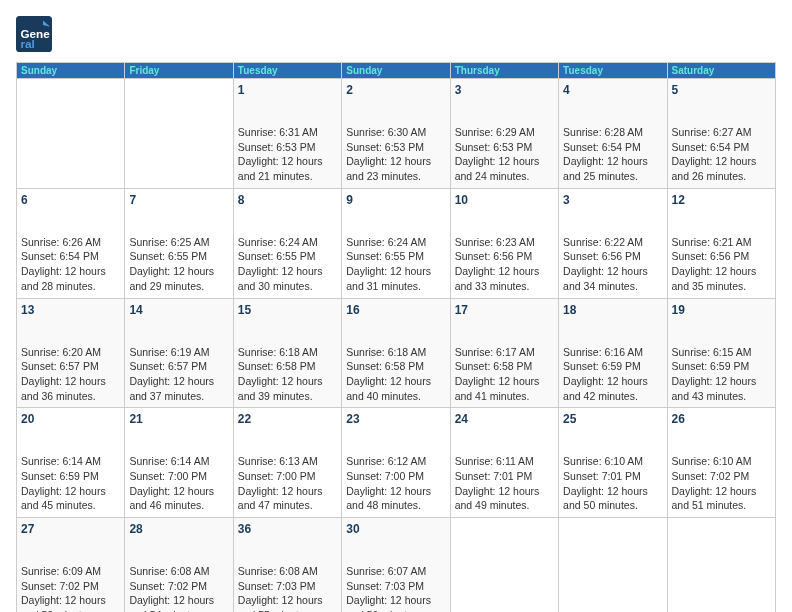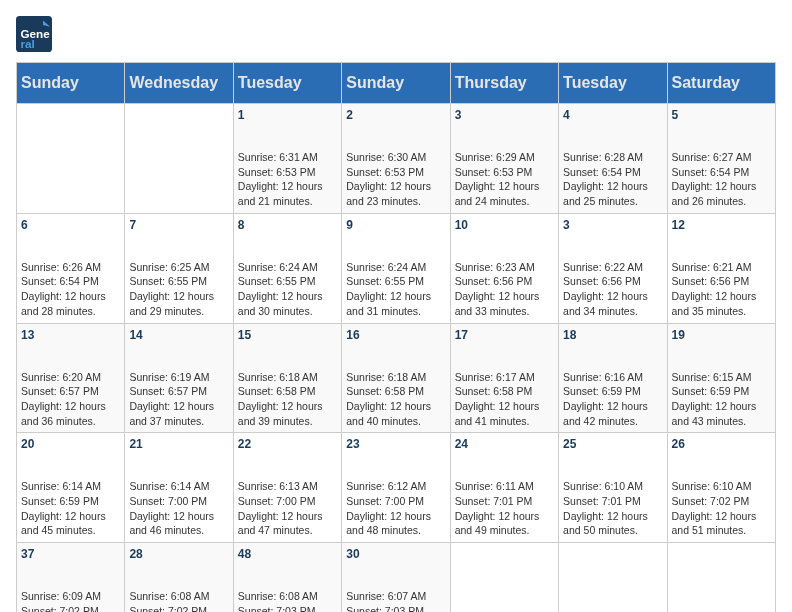--- a/index.html
+++ b/index.html
@@ -41,24 +41,24 @@
       color: #333;
       margin-top: 2px;
     }
     table {
       width: 100%;
       border-collapse: collapse;
       font-size: 11px;
     }
     thead th {
       background-color: #2a6db5;
-      color: #e5e5e5;
-      padding: 11px 4px;
+      color: #5eead4;
+      padding: 2px 4px;
       text-align: left;
-      font-size: 16px;
+      font-size: 10px;
       font-weight: bold;
       border: 1px solid #ccc;
     }
     tbody td {
       border: 1px solid #ccc;
       vertical-align: top;
       padding: 4px 4px;
       width: 14.28%;
       min-height: 80px;
       height: 80px;
@@ -100,21 +100,21 @@
   <div class="title-block">
     <div class="month-year"></div>
     <div class="location"></div>
   </div>
 </div>
 
 <table>
   <thead>
     <tr>
       <th>Sunday</th>
-      <th>Wednesday</th>
+      <th>Friday</th>
       <th>Tuesday</th>
       <th>Sunday</th>
       <th>Thursday</th>
       <th>Tuesday</th>
       <th>Saturday</th>
     </tr>
   </thead>
   <tbody id="calendar-body">
   <tr>
         <td class="empty-cell"></td>
@@ -225,29 +225,29 @@
           <span class="day-num">25</span>
           <div class="day-info">Sunrise: 6:10 AM<br>Sunset: 7:01 PM<br>Daylight: 12 hours and 50 minutes.</div>
         </td>
         <td>
           <span class="day-num">26</span>
           <div class="day-info">Sunrise: 6:10 AM<br>Sunset: 7:02 PM<br>Daylight: 12 hours and 51 minutes.</div>
         </td>
       </tr>
       <tr>
         <td>
-          <span class="day-num">37</span>
+          <span class="day-num">27</span>
           <div class="day-info">Sunrise: 6:09 AM<br>Sunset: 7:02 PM<br>Daylight: 12 hours and 52 minutes.</div>
         </td>
         <td>
           <span class="day-num">28</span>
           <div class="day-info">Sunrise: 6:08 AM<br>Sunset: 7:02 PM<br>Daylight: 12 hours and 54 minutes.</div>
         </td>
         <td>
-          <span class="day-num">48</span>
+          <span class="day-num">36</span>
           <div class="day-info">Sunrise: 6:08 AM<br>Sunset: 7:03 PM<br>Daylight: 12 hours and 55 minutes.</div>
         </td>
         <td>
           <span class="day-num">30</span>
           <div class="day-info">Sunrise: 6:07 AM<br>Sunset: 7:03 PM<br>Daylight: 12 hours and 56 minutes.</div>
         </td>
         <td class="empty-cell"></td>
         <td class="empty-cell"></td>
         <td class="empty-cell"></td>
       </tr>

